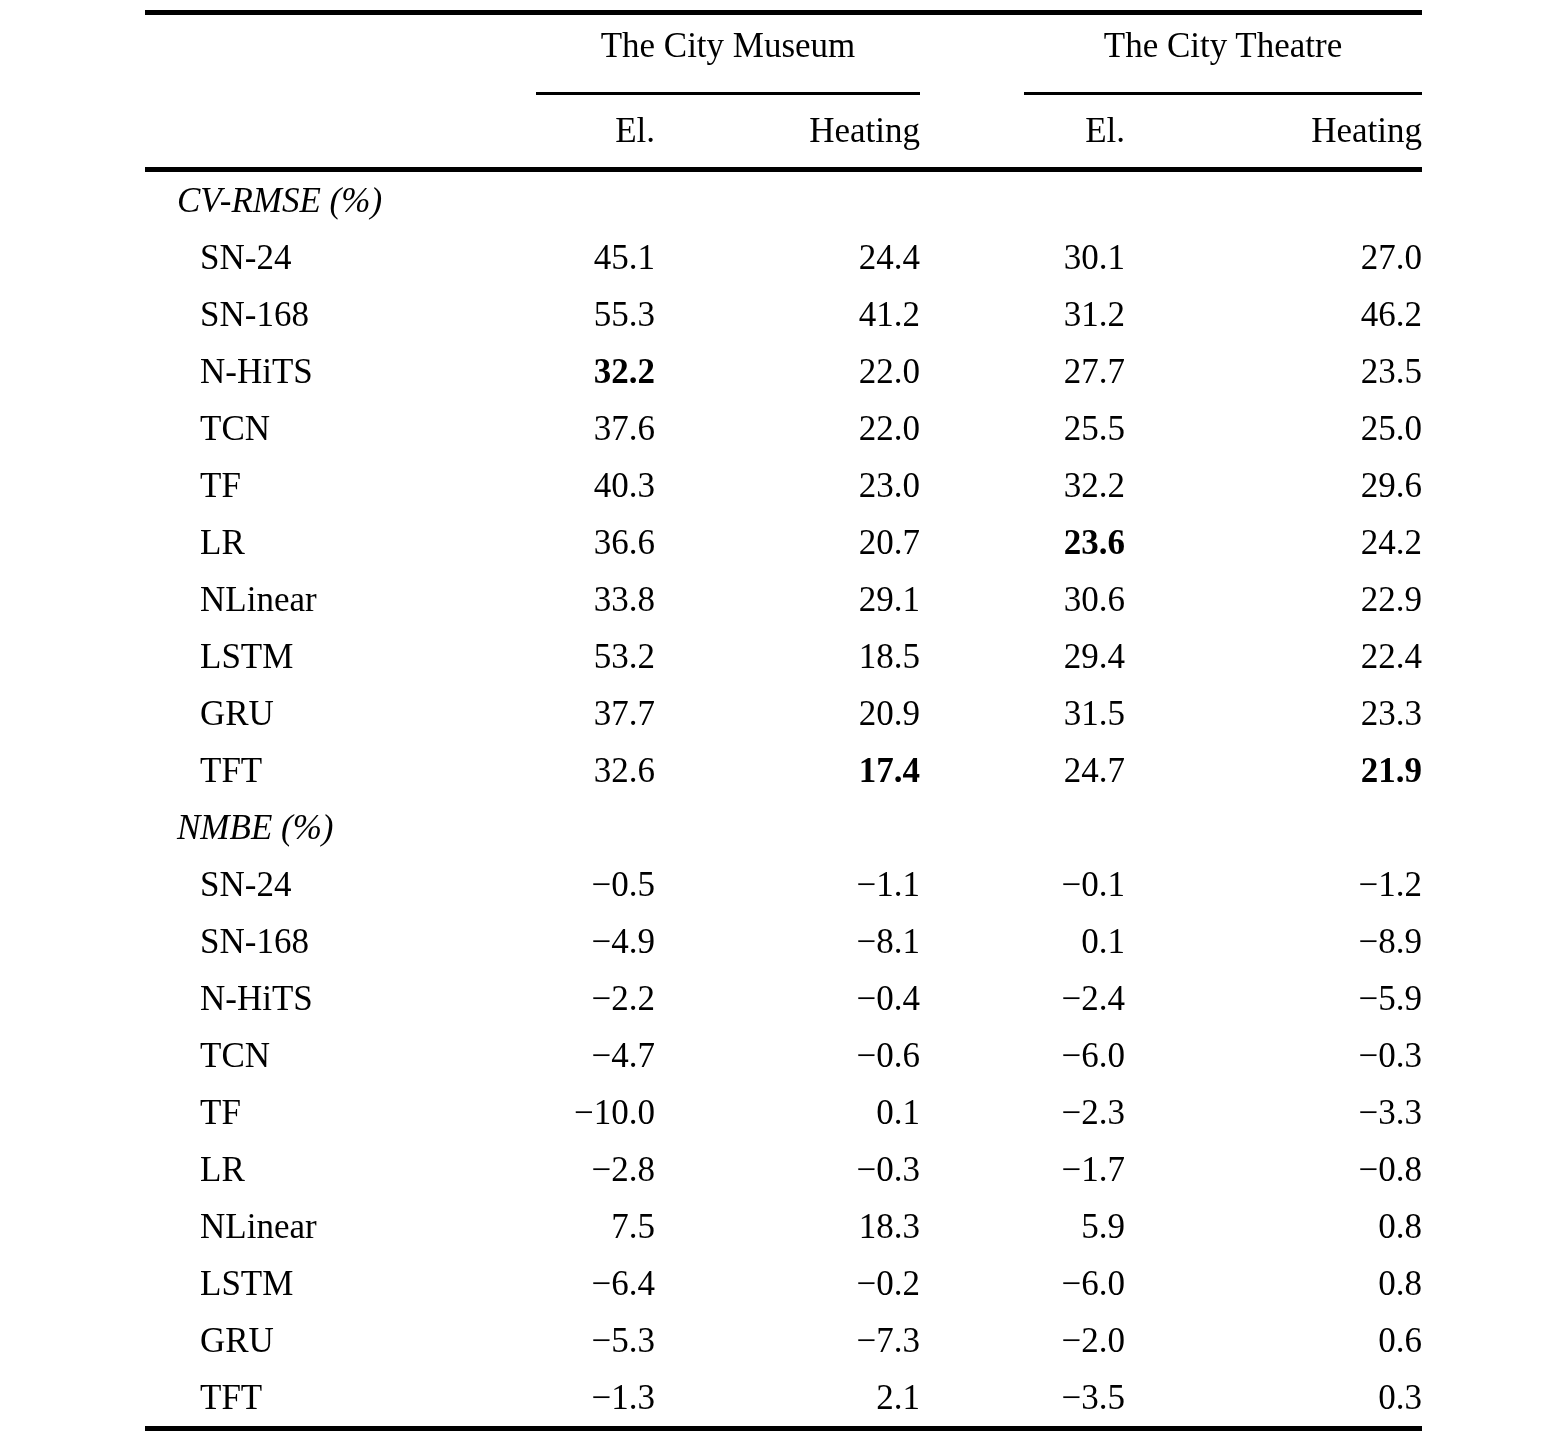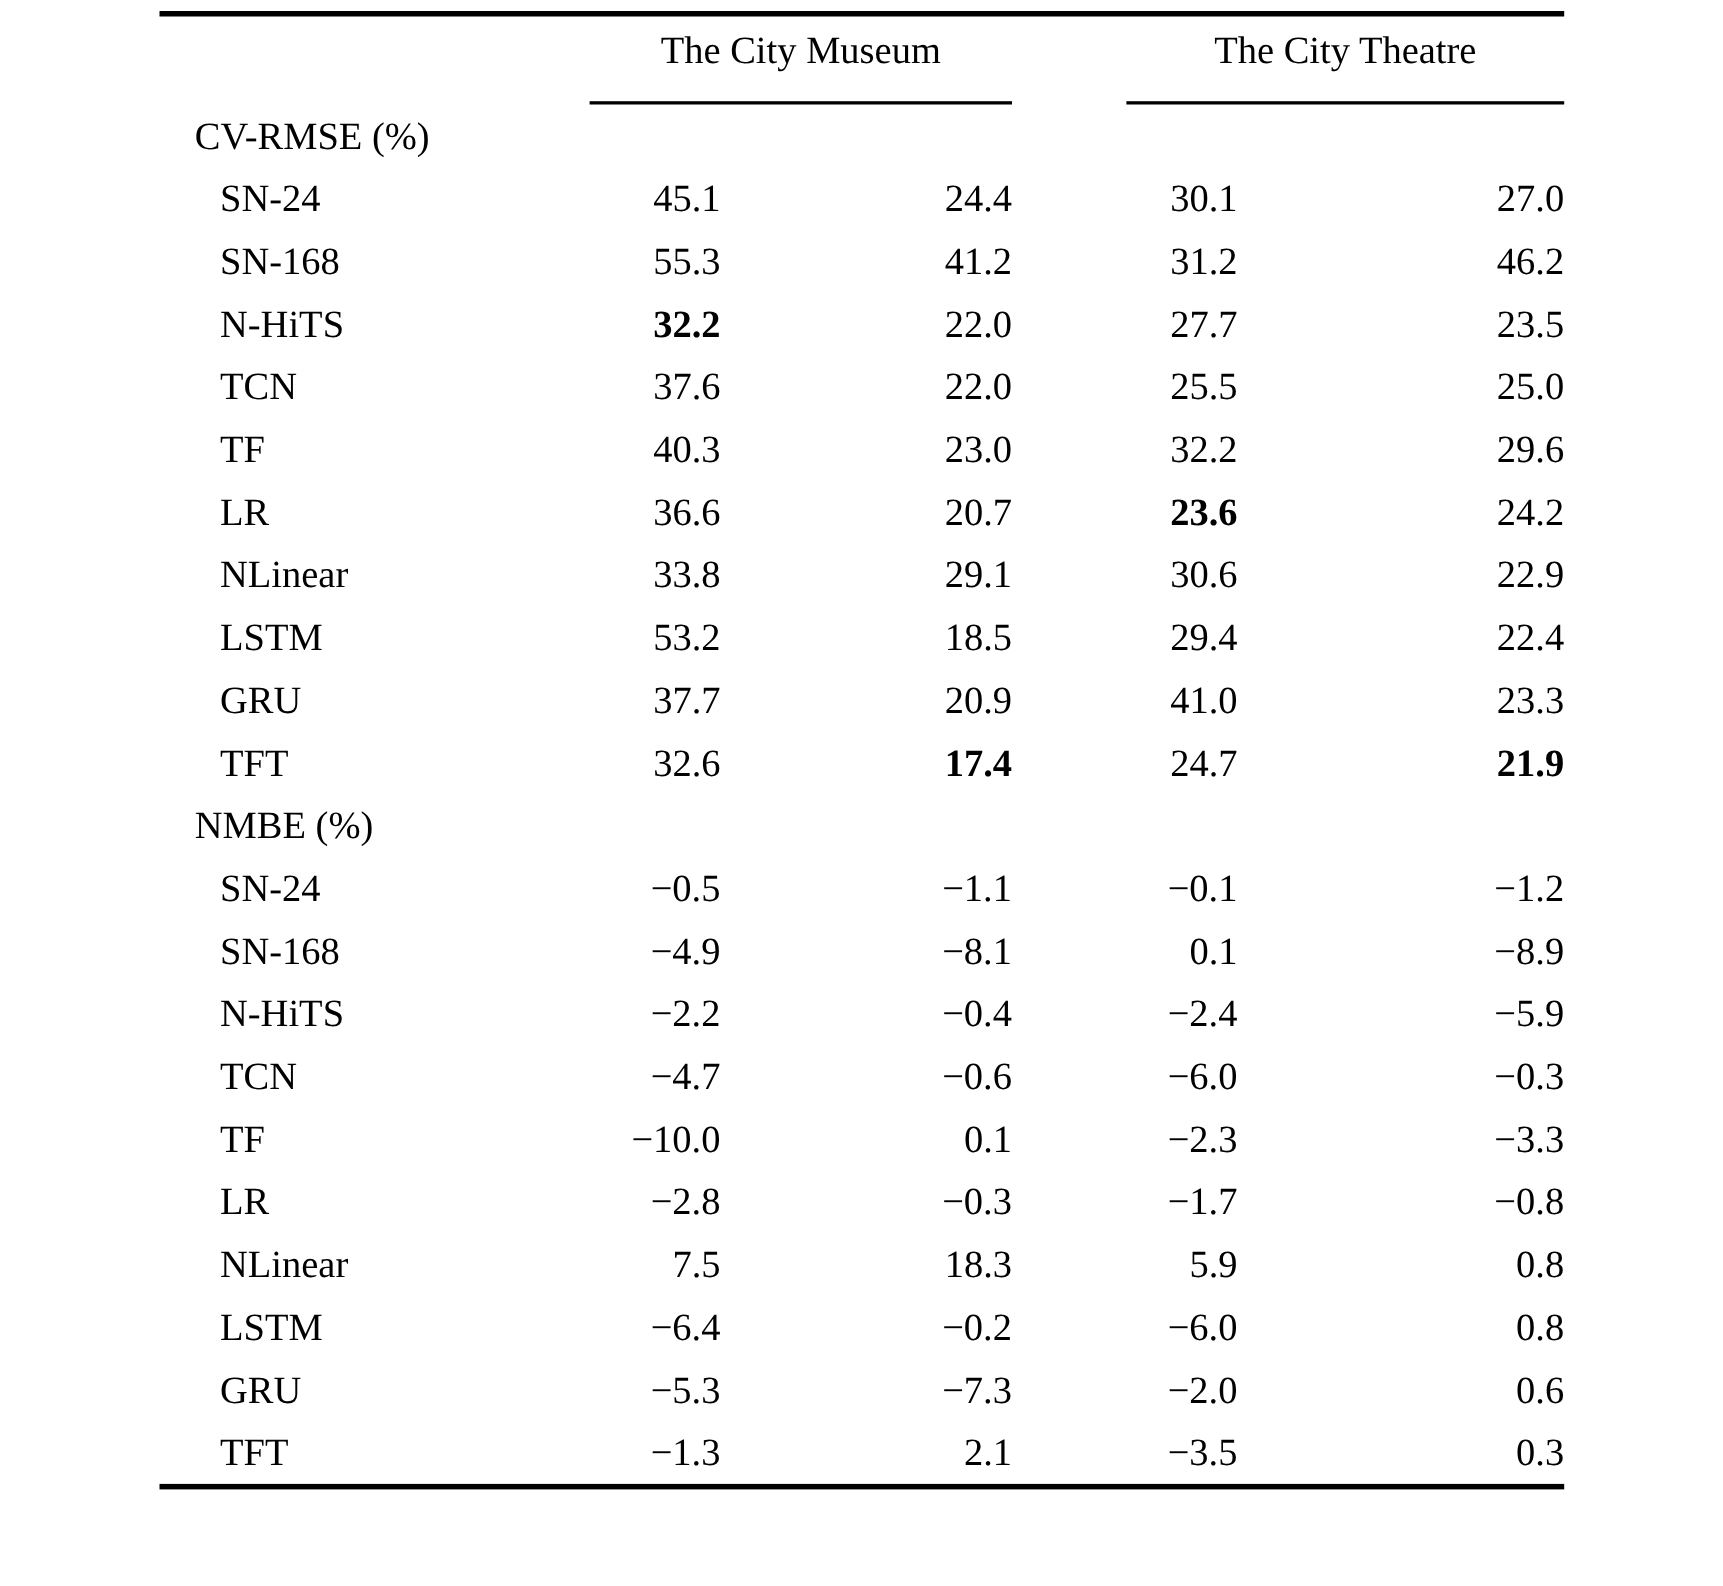--- a/index.html
+++ b/index.html
@@ -56,20 +56,21 @@
   
   .sub-row th {
     height: 72px;
     vertical-align: middle;
     border-bottom: 5px solid #000;
   }
   .sub-row th.num { text-align: right; }
   
   tbody td { height: 57px; vertical-align: middle; }
   td.section-label {
+    font-style: italic;
     padding-left: 32px;
   }
   td.model-label { padding-left: 55px; margin-top: 12px; }
   td.num { text-align: right; }
   td.num.bold { font-weight: bold; }
 </style>
 </head>
 <body>
 
 <div id="page">
@@ -87,20 +88,27 @@
           <th></th>
           <th colspan="2" class="g-museum">
             <div class="group-label">The City Museum</div>
             <div class="cmidrule"></div>
           </th>
           <th colspan="2" class="g-theatre">
             <div class="group-label">The City Theatre</div>
             <div class="cmidrule"></div>
           </th>
         </tr>
+        <tr class="sub-row">
+          <th></th>
+          <th class="num">El.</th>
+          <th class="num">Heating</th>
+          <th class="num">El.</th>
+          <th class="num">Heating</th>
+        </tr>
       </thead>
       <tbody id="table-body">
           <tr>
             <td colspan="5" class="section-label">CV-RMSE (%)</td>
           </tr>
           <tr>
             <td class="model-label">SN-24</td>
             <td class="num">45.1</td>
             <td class="num">24.4</td>
             <td class="num">30.1</td>
@@ -152,21 +160,21 @@
             <td class="model-label">LSTM</td>
             <td class="num">53.2</td>
             <td class="num">18.5</td>
             <td class="num">29.4</td>
             <td class="num">22.4</td>
           </tr>
           <tr>
             <td class="model-label">GRU</td>
             <td class="num">37.7</td>
             <td class="num">20.9</td>
-            <td class="num">41.0</td>
+            <td class="num">31.5</td>
             <td class="num">23.3</td>
           </tr>
           <tr>
             <td class="model-label">TFT</td>
             <td class="num">32.6</td>
             <td class="num bold">17.4</td>
             <td class="num">24.7</td>
             <td class="num bold">21.9</td>
           </tr>
           <tr>

